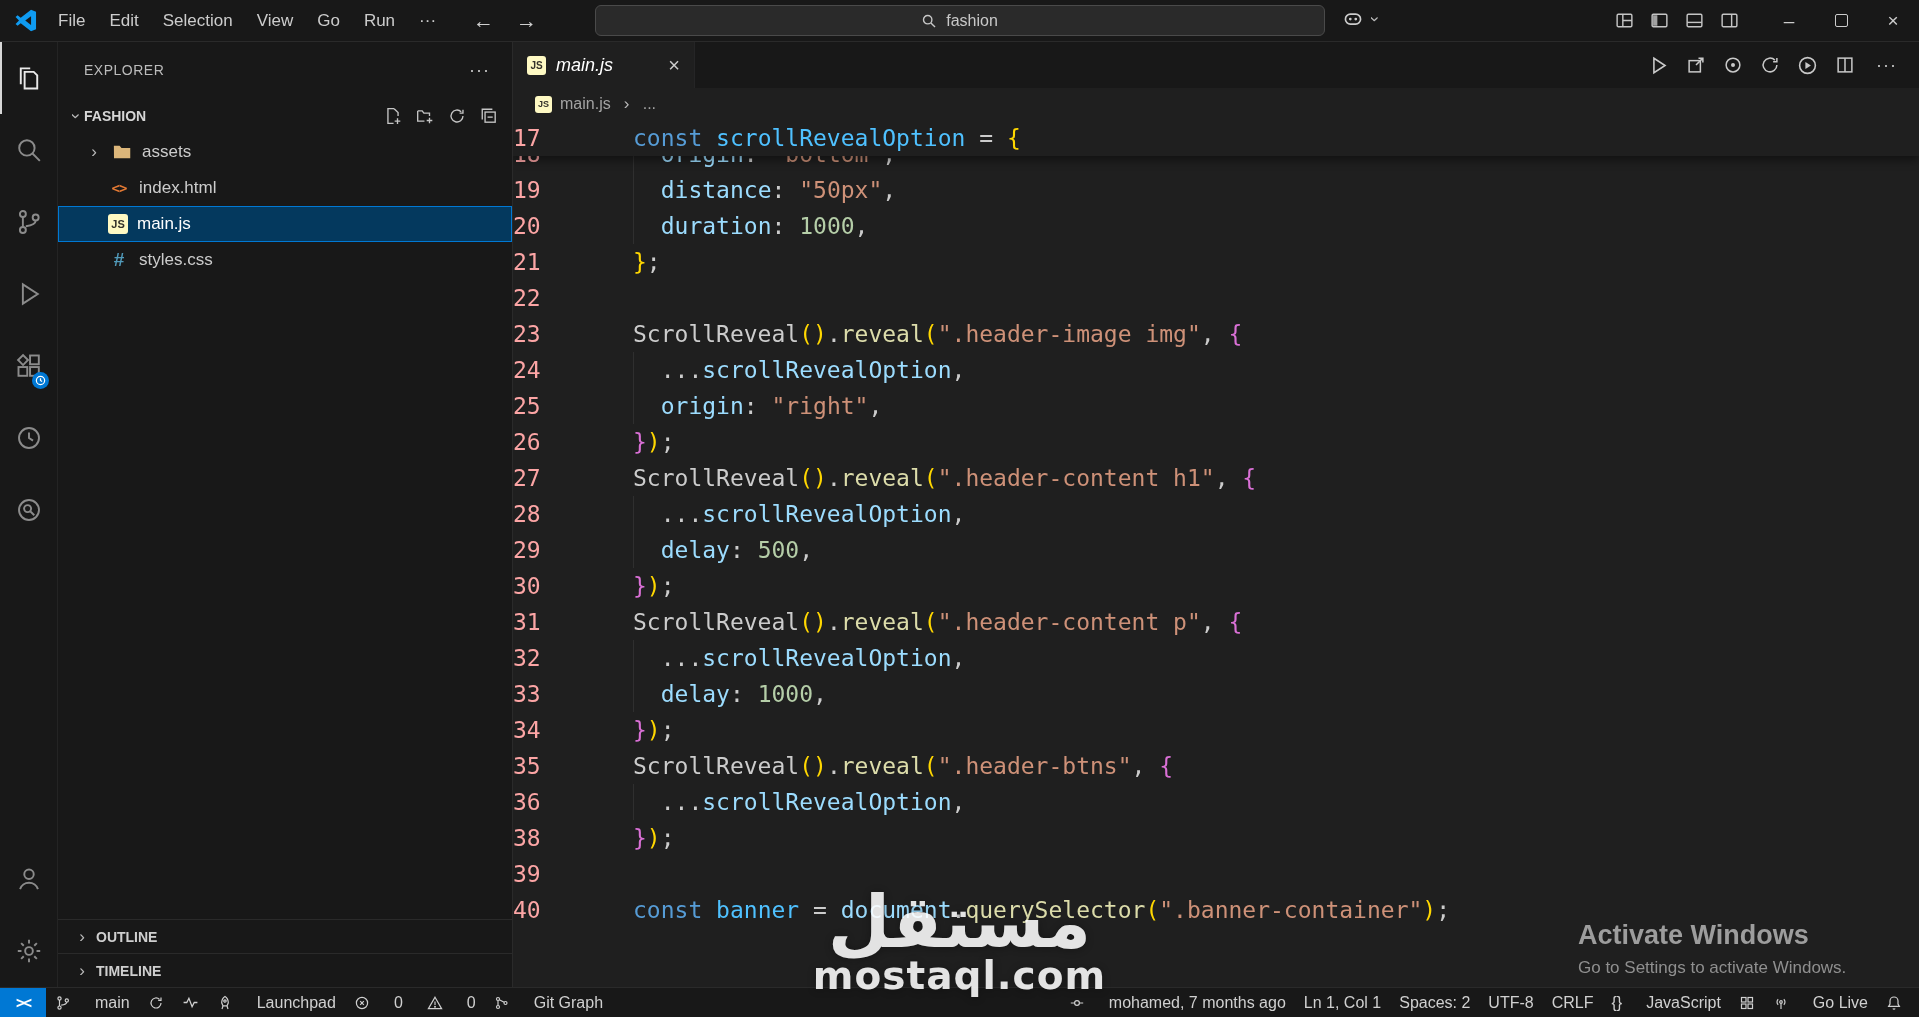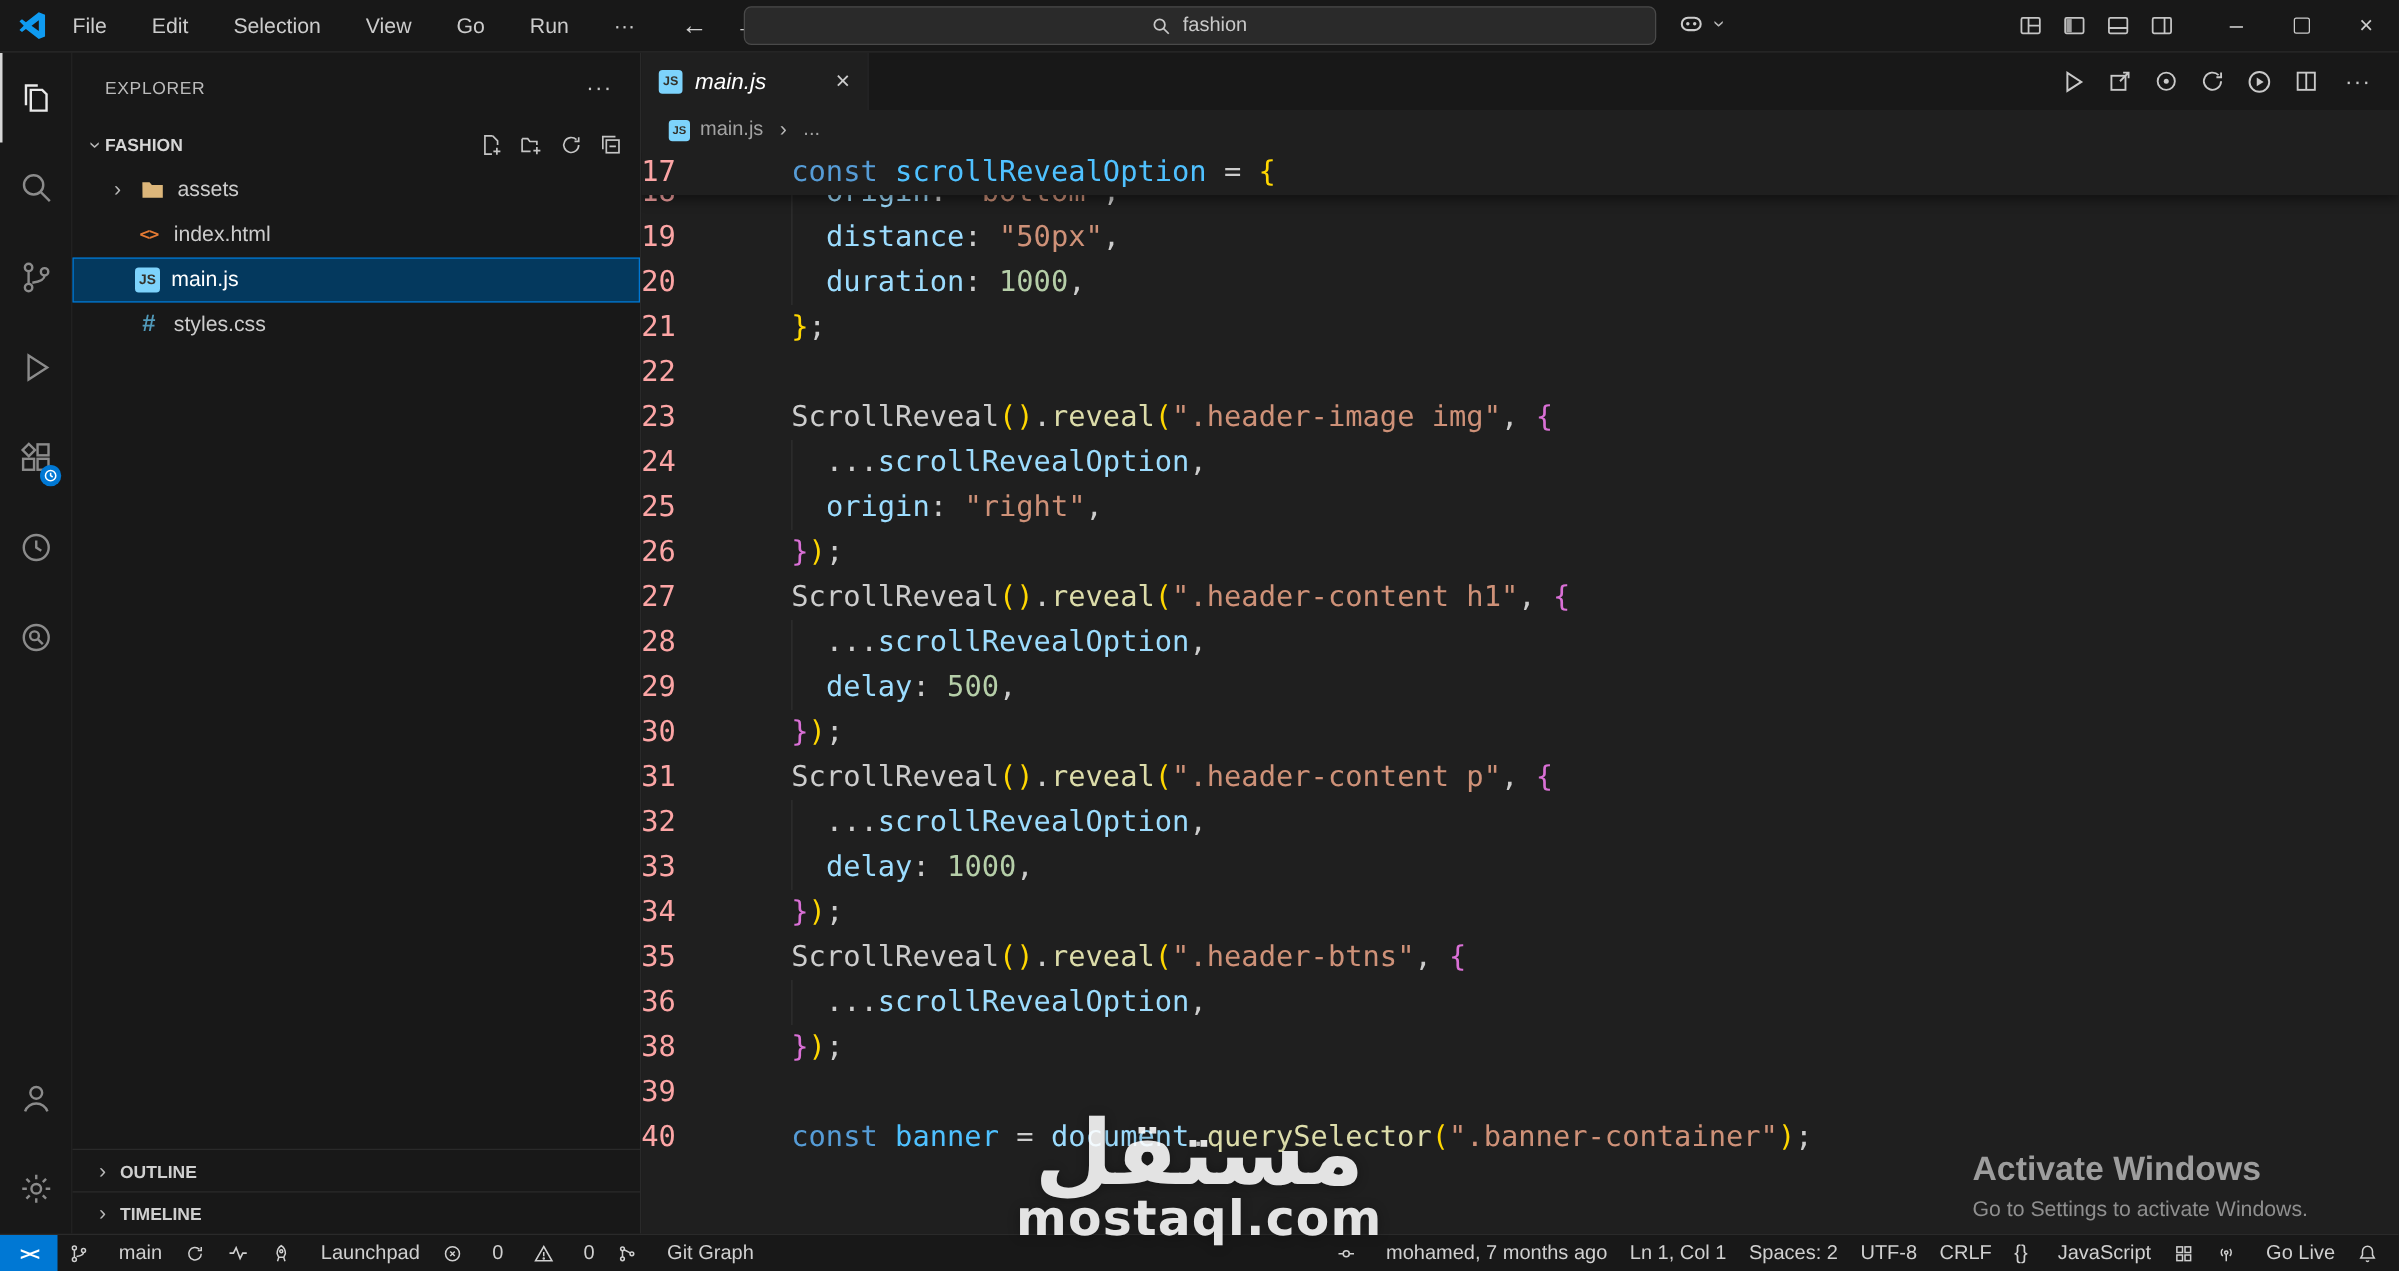--- a/index.html
+++ b/index.html
@@ -9,21 +9,21 @@
     font-family:"Liberation Sans", sans-serif;
     position:relative; font-size:16px;
     -webkit-font-smoothing:antialiased;
   }
   svg { display:block; }
 
   
   .titlebar { height:42px; background:#181818; border-bottom:1px solid #2a2a2a;
     display:flex; align-items:center; position:relative; z-index:6; }
   .vscode-logo { margin-left:14px; margin-right:8px; }
-  .menus { display:flex; align-items:center; gap:14px; }
+  .menus { display:flex; align-items:center; gap:2px; }
   .menu-item { padding:5px 11px; font-size:17px; color:#cccccc; border-radius:6px; cursor:default; }
   .nav-arrows { display:flex; align-items:center; gap:22px; margin-left:26px; color:#cfcfcf; font-size:21px; }
   .searchbox { position:absolute; left:50%; top:5px; transform:translateX(-50%);
     width:730px; height:31px; background:#2a2a2a; border:1px solid #4a4a4a; border-radius:6px;
     display:flex; align-items:center; justify-content:center; gap:9px; color:#c8c8c8; font-size:16px; }
   .copilot { position:absolute; left:calc(50% + 382px); top:8px; display:flex; align-items:center; gap:3px; color:#cccccc; }
   .tb-right { margin-left:auto; display:flex; align-items:center; height:100%; }
   .layout-icons { display:flex; align-items:center; gap:16px; margin-right:24px; color:#c5c5c5; }
   .win-btn { width:52px; height:42px; display:flex; align-items:center; justify-content:center; color:#cccccc; font-size:19px; }
   .maxbox { width:13px; height:13px; border:1.5px solid #cccccc; border-radius:2px; display:inline-block; }
@@ -51,21 +51,21 @@
   .section-row { height:36px; display:flex; align-items:center; padding:0 14px 0 10px;
     font-weight:700; font-size:14px; color:#d6d6d6; }
   .section-actions { display:flex; align-items:center; gap:14px; color:#c5c5c5; }
   .chev { display:inline-block; font-size:17px; color:#b9b9b9; width:16px; text-align:center; font-weight:400;}
   .chev-d { transform:rotate(90deg); }
   .tree { display:flex; flex-direction:column; }
   .tree-row { height:36px; display:flex; align-items:center; gap:9px; padding-left:50px; font-size:17px; color:#cccccc; }
   .tree-row.has-chev { padding-left:28px; }
   .tree-row.selected { background:#04395e; outline:1px solid #0078d4; outline-offset:-1px; color:#ffffff; }
   .fi { width:22px; height:22px; display:flex; align-items:center; justify-content:center; font-weight:700; flex:none; }
-  .fi-js { background:#7dd3fc; color:#33312a; font-size:11px; border-radius:3px; width:20px; height:20px; font-family:"Liberation Sans",sans-serif;}
+  .fi-js { background:#fef9c3; color:#33312a; font-size:11px; border-radius:3px; width:20px; height:20px; font-family:"Liberation Sans",sans-serif;}
   .fi-html { color:#e37933; font-size:14px; letter-spacing:-1px; font-family:"DejaVu Sans Mono",monospace;}
   .fi-css { color:#519aba; font-size:19px; }
   .sb-bottom { margin-top:auto; }
   .panel-row { height:34px; border-top:1px solid #2a2a2a; display:flex; align-items:center; gap:6px;
     padding-left:16px; font-weight:700; font-size:14px; color:#cfcfcf; }
 
   
   .editor { flex:1; min-width:0; display:flex; flex-direction:column; background:#1f1f1f; }
   .tabbar { height:46px; background:#181818; display:flex; align-items:stretch; }
   .tab { width:182px; background:#1f1f1f; border-right:1px solid #252526; display:flex; align-items:center;

